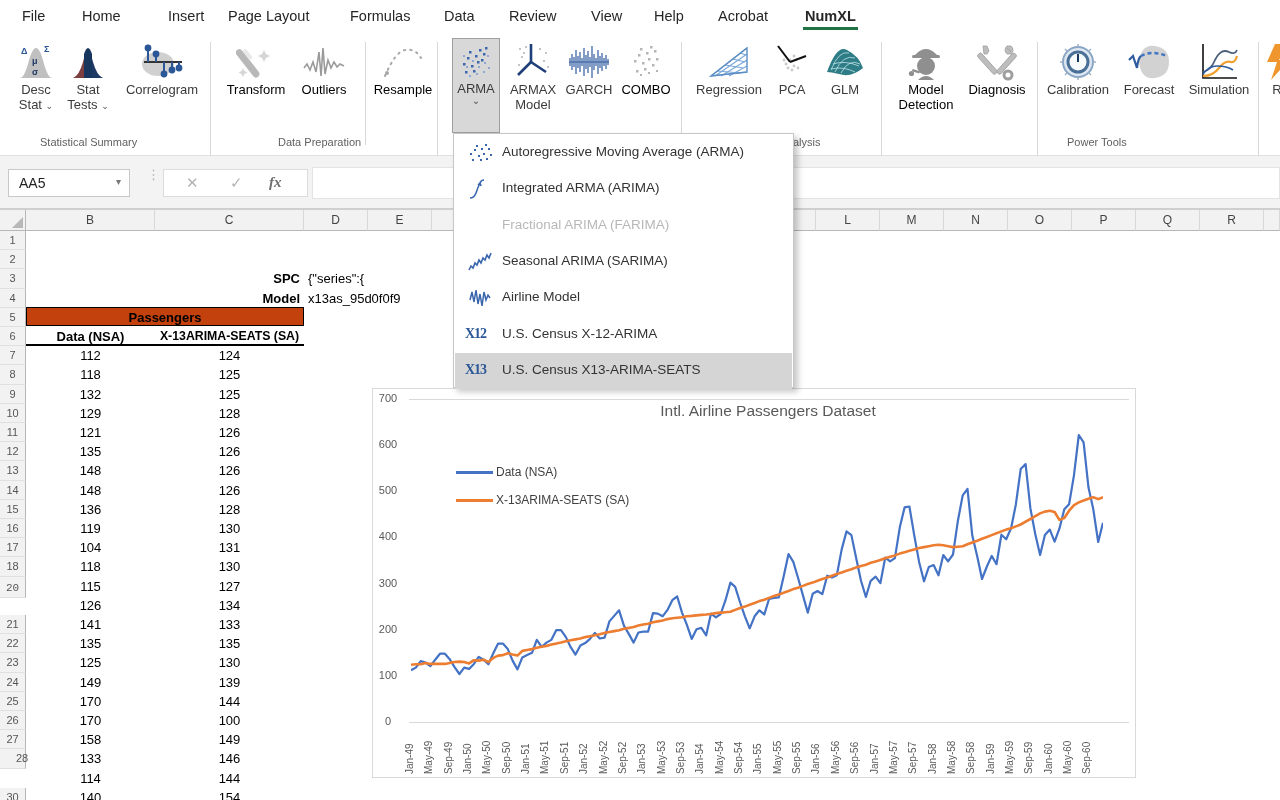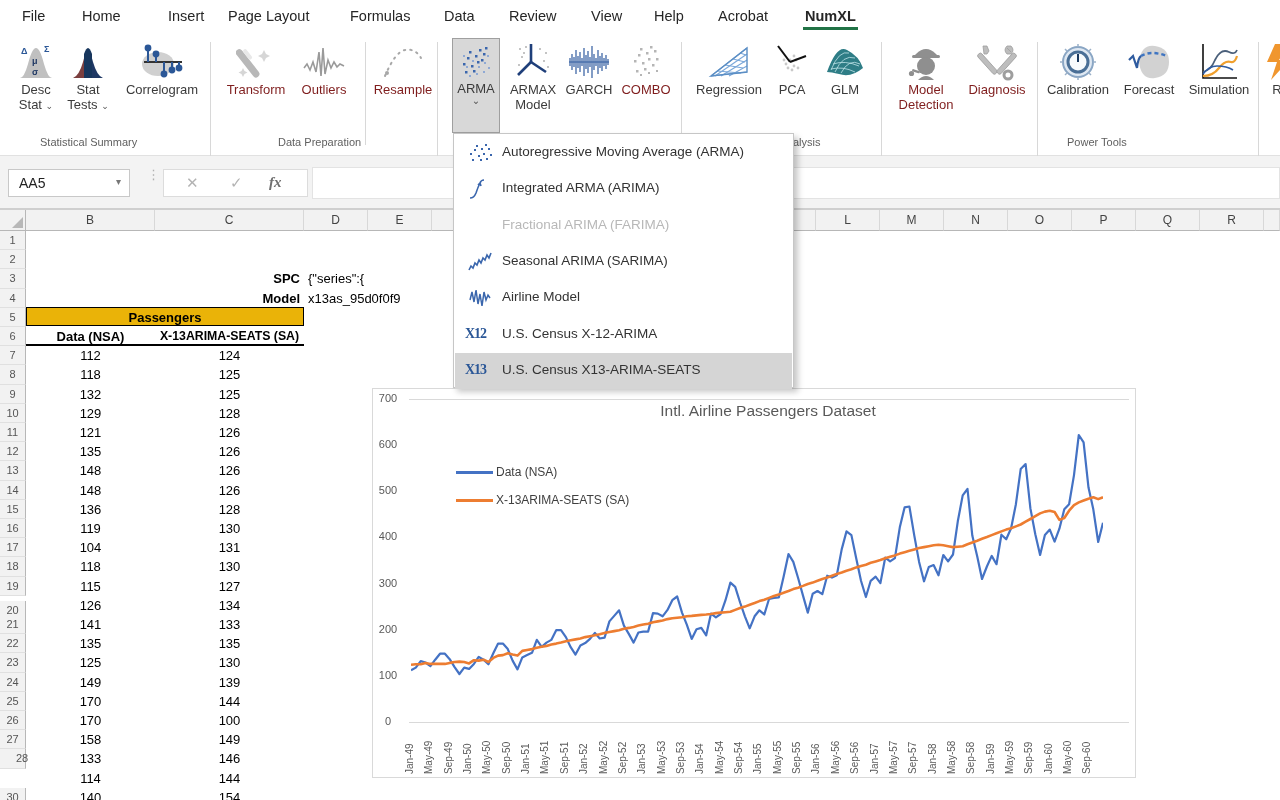--- a/index.html
+++ b/index.html
@@ -10,21 +10,21 @@
   #menubar { position:absolute; left:0; top:0; width:1280px; height:36px; background:#fff; }
   .menu-item { position:absolute; top:8px; font-size:14.5px; color:#262626; white-space:nowrap; cursor:default; }
   .menu-item.active { font-weight:bold; }
   .menu-item.active::after { content:""; position:absolute; left:-2px; right:-2px; bottom:-6px; height:3px; background:#217346; }
 
   
   #ribbon { position:absolute; left:0; top:36px; width:1280px; height:120px; background:#fff; border-bottom:1px solid #e1e1e1; }
   .rbtn { position:absolute; top:2px; height:96px; text-align:center; }
   .rbtn .ric { display:block; margin:4px auto 0 auto; }
   .rlbl { font-size:13px; color:#3b3b3b; line-height:15px; white-space:nowrap; }
-  .rbtn.disabled .rlbl { color:#7f1d1d; }
+  .rbtn.disabled .rlbl { color:#000000; }
   .chev { font-size:10px; color:#555; line-height:10px; display:block; }
   .rbtn.pressed { background:#d8d8d8; border:1px solid #9f9f9f; top:2px; height:95px; }
   .rsep { position:absolute; top:6px; bottom:-16px; width:1px; background:#d8d8d8; }
   .rsep.short { bottom:10px; }
   .grp-label { position:absolute; top:100px; font-size:11px; color:#5f5f5f; white-space:nowrap; }
 
   
   #formulabar { position:absolute; left:0; top:156px; width:1280px; height:54px; background:#f3f3f3; border-bottom:2px solid #cfcfcf; }
   #namebox { position:absolute; left:8px; top:13px; width:122px; height:28px; background:#fff; border:1px solid #c8c8c8; font-size:14px; color:#222; padding:5px 0 0 10px; }
   #namebox .nb-arrow { position:absolute; right:8px; top:6px; color:#777; font-size:10px; }
@@ -455,38 +455,38 @@
       <div class="rownum" style="top: 193.8px; height: 19.2px;">10</div>
       <div class="rownum" style="top: 213px; height: 19.2px;">11</div>
       <div class="rownum" style="top: 232.2px; height: 19.2px;">12</div>
       <div class="rownum" style="top: 251.4px; height: 19.2px;">13</div>
       <div class="rownum" style="top: 270.6px; height: 19.2px;">14</div>
       <div class="rownum" style="top: 289.8px; height: 19.2px;">15</div>
       <div class="rownum" style="top: 309px; height: 19.2px;">16</div>
       <div class="rownum" style="top: 328.2px; height: 19.2px;">17</div>
       <div class="rownum" style="top: 347.4px; height: 19.2px;">18</div>
       <div class="rownum" style="top: 366.6px; height: 19.2px;">19</div>
-      <div class="rownum" style="top: 391px; height: 19.2px;">20</div>
+      <div class="rownum" style="top: 369px; height: 19.2px; font-family: Liberation Mono, monospace;">20</div>
       <div class="rownum" style="top: 405px; height: 19.2px;">21</div>
       <div class="rownum" style="top: 424.2px; height: 19.2px;">22</div>
       <div class="rownum" style="top: 443.4px; height: 19.2px;">23</div>
       <div class="rownum" style="top: 462.6px; height: 19.2px;">24</div>
       <div class="rownum" style="top: 481.8px; height: 19.2px;">25</div>
       <div class="rownum" style="top: 501px; height: 19.2px;">26</div>
       <div class="rownum" style="top: 520.2px; height: 19.2px;">27</div>
       <div class="rownum" style="top: 539.4px; height: 19.2px; padding-left: 16px;">28</div>
       <div class="rownum" style="top: 587px; height: 19.2px; text-decoration: underline;">29</div>
       <div class="rownum" style="top: 577.8px; height: 19.2px;">30</div>
     </div>
   <div id="cells">
       <div class="cell bold rgt" style="left: 155px; width: 145px; top: 59.4px;">SPC</div>
       <div class="cell" style="left: 308px; top: 59.4px;">{"series":{</div>
       <div class="cell bold rgt" style="left: 155px; width: 145px; top: 78.6px;">Model</div>
       <div class="cell" style="left: 308px; top: 78.6px;">x13as_95d0f0f9</div>
-      <div class="cell bold ctr" style="left: 26px; width: 278px; top: 96.8px; height: 19.2px; background: #eab308; border: 1px solid rgb(0, 0, 0);">Passengers</div>
+      <div class="cell bold ctr" style="left: 26px; width: 278px; top: 96.8px; height: 19.2px; background: #c2410c; border: 1px solid rgb(0, 0, 0);">Passengers</div>
       <div class="cell bold ctr" style="left: 26px; width: 129px; top: 117px;">Data (NSA)</div>
       <div class="cell bold ctr" style="left: 155px; width: 149px; top: 117px; font-size: 12.3px;">X-13ARIMA-SEATS (SA)</div>
       <div class="cell" style="left: 26px; width: 278px; top: 134.2px; height: 0px; border-top: 2.5px solid rgb(0, 0, 0);"></div>
       <div class="cell ctr" style="left: 26px; width: 129px; top: 136.2px;">112</div>
       <div class="cell ctr" style="left: 155px; width: 149px; top: 136.2px;">124</div>
       <div class="cell ctr" style="left: 26px; width: 129px; top: 155.4px;">118</div>
       <div class="cell ctr" style="left: 155px; width: 149px; top: 155.4px;">125</div>
       <div class="cell ctr" style="left: 26px; width: 129px; top: 174.6px;">132</div>
       <div class="cell ctr" style="left: 155px; width: 149px; top: 174.6px;">125</div>
       <div class="cell ctr" style="left: 26px; width: 129px; top: 193.8px;">129</div>

